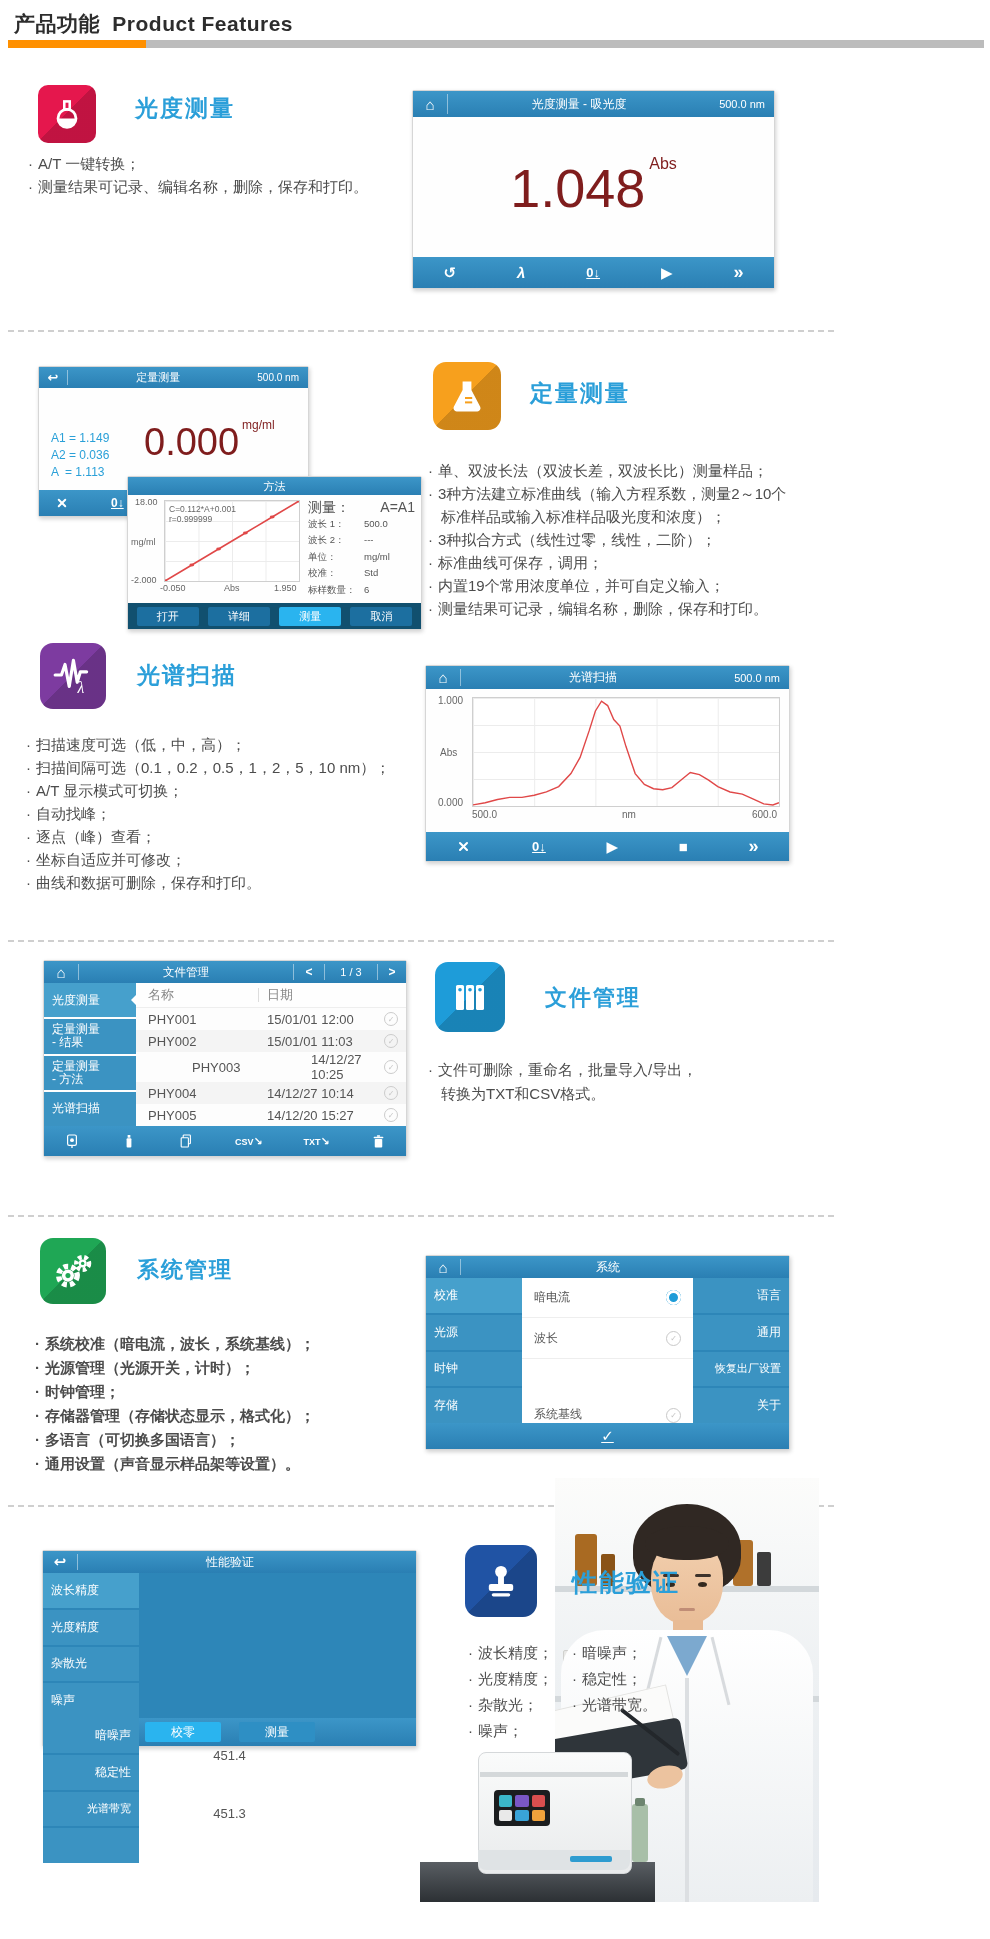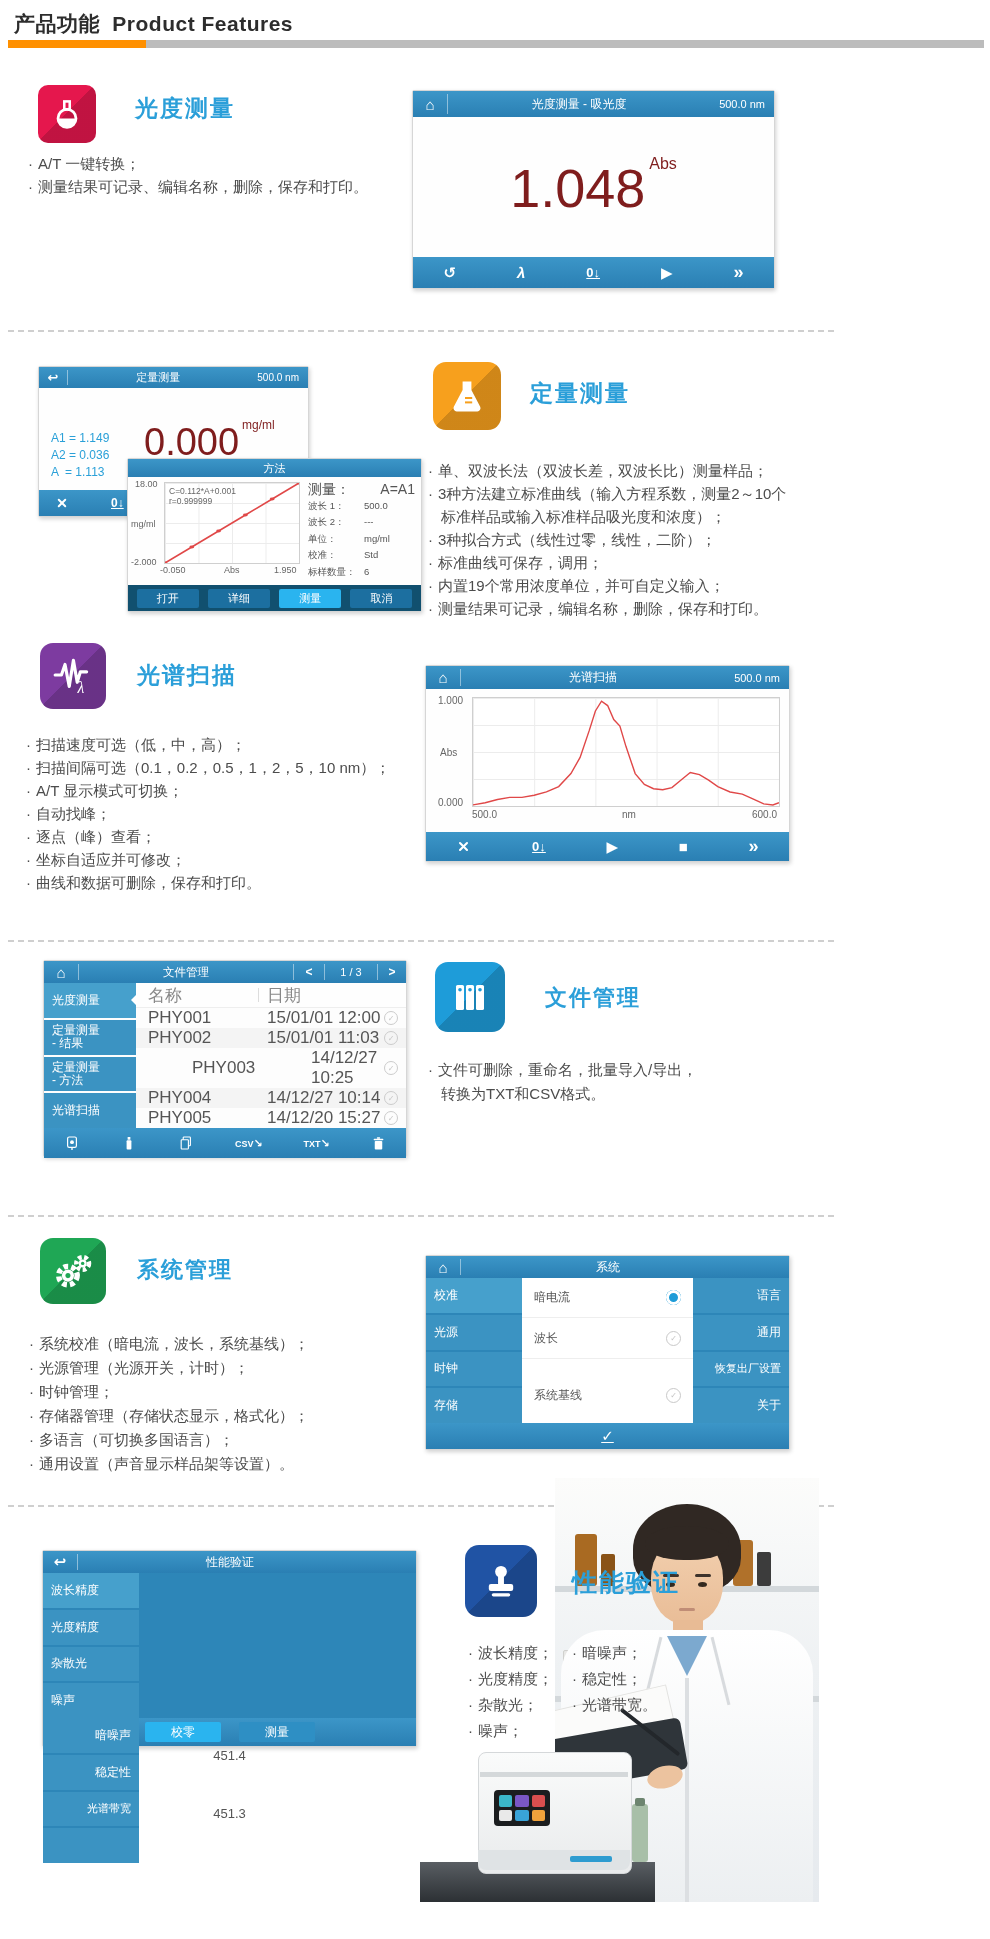--- a/index.html
+++ b/index.html
@@ -40,21 +40,21 @@
   .menu-col{position:absolute;display:flex;flex-direction:column;gap:2px;}
   .menu-item{background:#3b93c2;color:#fff;flex:1;display:flex;align-items:center;padding:0 8px;font-size:12px;position:relative;}
   .menu-item.sel{background:#46a0cc;}
   .menu-item.empty{padding:0;}
   .notch{position:absolute;width:0;height:0;border:6px solid transparent;border-right-color:#fff;}
   .radio{width:13px;height:13px;border-radius:50%;border:1px solid #c9c9c9;color:#c2c2c2;
          display:inline-flex;align-items:center;justify-content:center;font-size:8px;flex:none;}
   .radio.on{border:none;width:15px;height:15px;background:#1e9cd8;box-shadow:inset 0 0 0 3px #fff,inset 0 0 0 8px #1e9cd8;color:transparent;}
   .btn{background:#1c6fa0;color:#fff;display:flex;align-items:center;justify-content:center;font-size:11px;border-radius:2px;}
   .btn.hl{background:#2ab4ef;}
-  .frow{display:flex;align-items:center;font-size:17px;color:#555;}
+  .frow{display:flex;align-items:center;font-size:13px;color:#555;}
   .rowcheck{width:12px;height:12px;border:1px solid #ccc;border-radius:50%;color:#c6c6c6;font-size:8px;
             display:flex;align-items:center;justify-content:center;flex:none;}
   .rowcheck::before{content:"✓";}
   .pre{white-space:pre;}
   .ico-svg{display:inline-flex;align-items:center;justify-content:center;}
   
   .photo{position:absolute;overflow:hidden;}
 </style>
 </head>
 <body>
@@ -127,21 +127,21 @@
       <span class="ico-svg">
         <svg width="14" height="14" viewBox="0 0 20 20" fill="#fff">
             <rect x="8.6" y="2" width="2.8" height="16" rx="1.4" transform="rotate(45 10 10)"></rect>
             <rect x="8.6" y="2" width="2.8" height="16" rx="1.4" transform="rotate(-45 10 10)"></rect>
           </svg>
       </span>
       <span class="tb-glyph uline" style="font-size:12px;">0↓</span>
     </div>
   </div>
 
-  <div class="scr" style="left:127px;top:458px;width:293px;height:152px;z-index:2;">
+  <div class="scr" style="left:127px;top:476px;width:293px;height:152px;z-index:2;">
     <div class="bar" style="height:18px;">
       <span class="bar-title" style="font-size:11px;">方法</span>
     </div>
     <div class="scr-body">
       <span class="axlab" style="left:7px;top:2px;font-size:9px;">18.00</span>
       <span class="axlab" style="left:3px;top:42px;font-size:9px;">mg/ml</span>
       <span class="axlab" style="left:3px;top:80px;font-size:9px;">-2.000</span>
       <div class="plot" style="left:36px;top:5px;width:134px;height:80px;background-size:25% 25%;">
         <svg id="cal-svg" viewBox="0 0 100 100" preserveAspectRatio="none">
           <polyline fill="none" stroke="#e04848" stroke-width="1.6" vector-effect="non-scaling-stroke" points="0.00,100.00 20.00,80.00 40.00,60.00 60.00,40.00 80.00,20.00 100.00,0.00"></polyline>
@@ -393,21 +393,21 @@
           <circle cx="7.6" cy="12.2" r="4.4" fill="none" stroke="#fff" stroke-width="2.6" stroke-dasharray="2.2 1.5"></circle>
           <circle cx="7.6" cy="12.2" r="2.9" fill="#fff"></circle>
           <circle cx="7.6" cy="12.2" r="1.2" fill="#1fa755"></circle>
           <circle cx="14.6" cy="6.4" r="3" fill="none" stroke="#fff" stroke-width="2.2" stroke-dasharray="1.7 1.2"></circle>
           <circle cx="14.6" cy="6.4" r="1.9" fill="#fff"></circle>
           <circle cx="14.6" cy="6.4" r=".8" fill="#1fa755"></circle>
         </svg>
     </span>
   </div>
   <div class="sec-title" style="left:137px;top:1255px;font-size:22px;">系统管理</div>
-  <div class="bullets" style="left:29px;top:1332px;line-height:24px;">
+  <div class="bullets" style="left:35px;top:1332px;line-height:24px;font-weight:bold;">
     <div>系统校准（暗电流，波长，系统基线）；</div>
     <div>光源管理（光源开关，计时）；</div>
     <div>时钟管理；</div>
     <div>存储器管理（存储状态显示，格式化）；</div>
     <div>多语言（可切换多国语言）；</div>
     <div>通用设置（声音显示样品架等设置）。</div>
   </div>
 
   <div class="scr" style="left:425px;top:1255px;width:363px;height:193px;">
     <div class="bar" style="height:22px;">
@@ -434,21 +434,21 @@
       <div style="flex:1;background:#fff;position:relative;display:flex;flex-direction:column;">
         <span class="notch" style="left:-1px;top:14px;"></span>
         <div class="frow" style="flex:1;border-bottom:1px solid #eee;padding:0 12px;font-size:12px;">
             <span style="flex:1;">暗电流</span>
             <span class="radio on"></span>
           </div>
         <div class="frow" style="flex:1;border-bottom:1px solid #eee;padding:0 12px;font-size:12px;">
             <span style="flex:1;">波长</span>
             <span class="radio">✓</span>
           </div>
-        <div class="frow" style="flex:1.4;align-items:center;padding:9px 12px 0;font-size:12px;gap:8px;">
+        <div class="frow" style="flex:1.4;align-items:flex-end;padding:9px 12px 0;font-size:12px;gap:8px;">
             <span style="flex:1;">系统基线</span>
             <span class="radio">✓</span>
           </div>
       </div>
       <div class="menu-col" style="position:relative;width:96px;flex:none;height:100%;background:#2d86b8;">
         <div class="menu-item" style="justify-content:flex-end;">
             <span>语言</span>
           </div>
         <div class="menu-item" style="justify-content:flex-end;">
             <span>通用</span>

